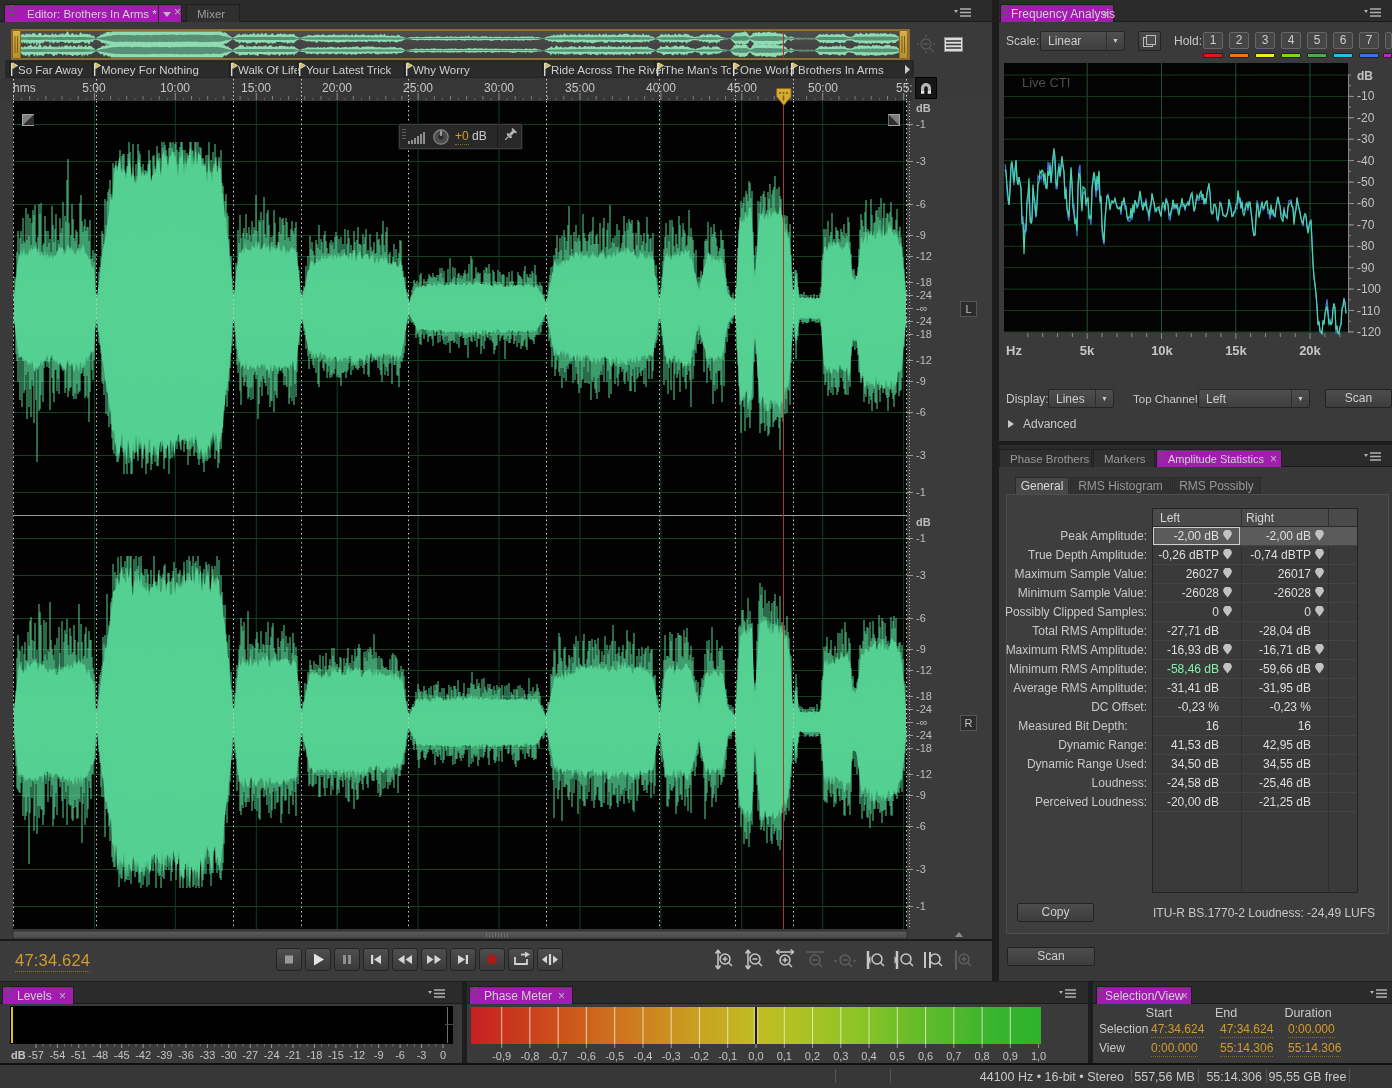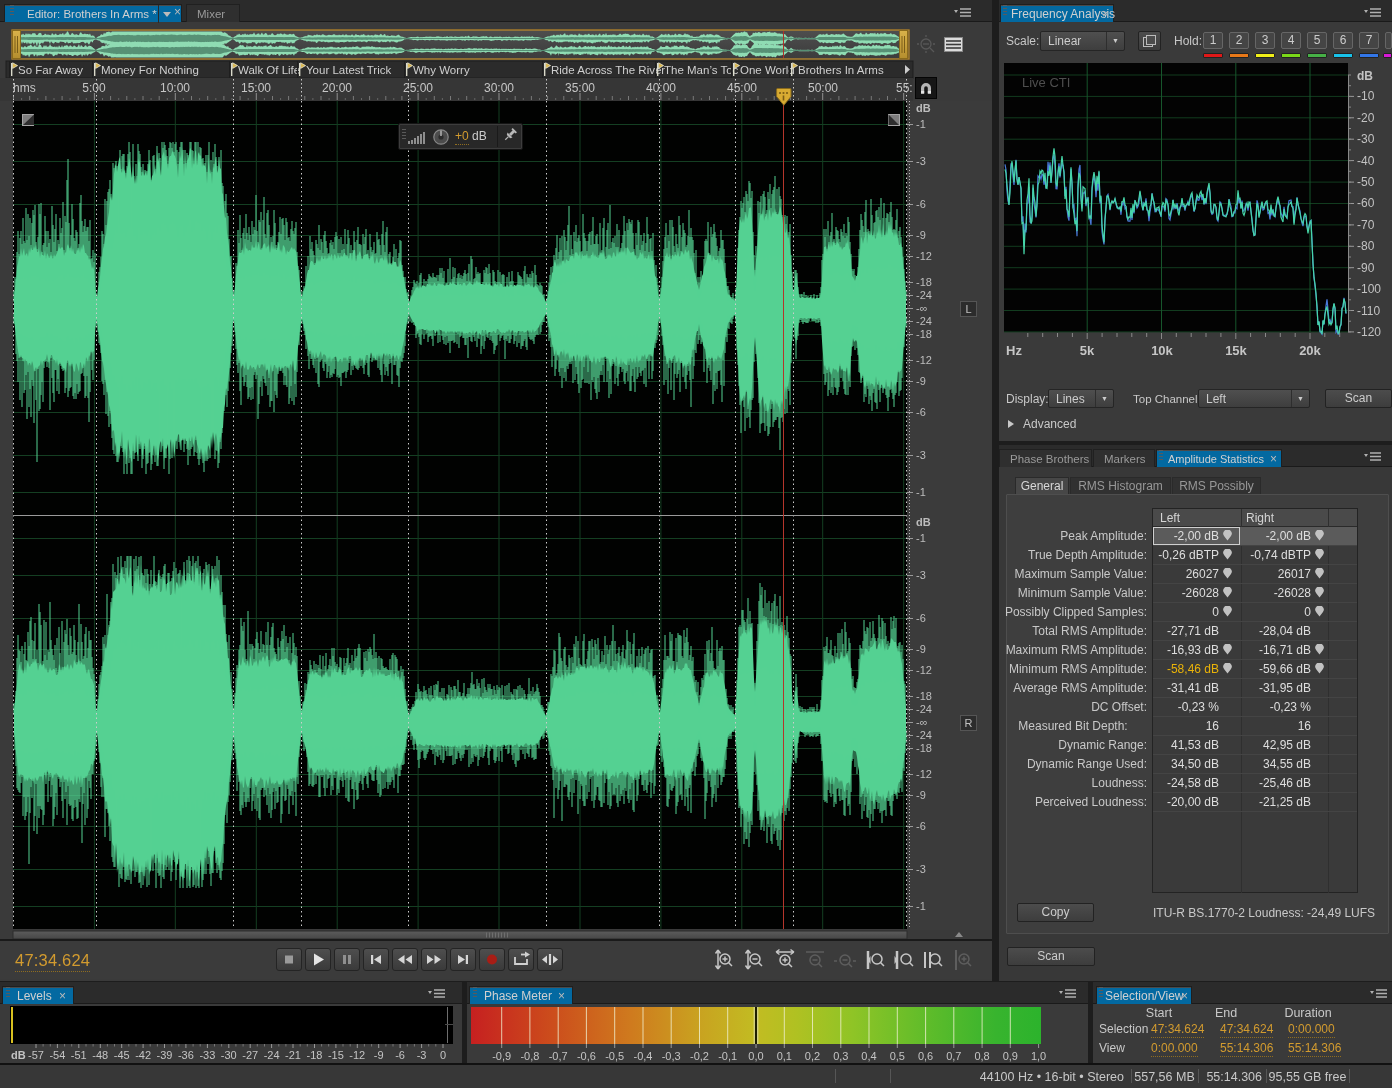--- a/index.html
+++ b/index.html
@@ -1,21 +1,21 @@
 <!DOCTYPE html>
 <html><head><meta charset="utf-8"><style>
 *{margin:0;padding:0;box-sizing:border-box}
 html,body{width:1392px;height:1088px;overflow:hidden;background:#1d1d1d;
 font-family:"Liberation Sans",sans-serif;-webkit-font-smoothing:antialiased}
 .abs{position:absolute}
 .panel{position:absolute;background:#3a3a3a}
 .tabbar{position:absolute;background:#2b2b2b;border-bottom:1px solid #1a1a1a}
 .tab{position:absolute;top:4px;height:18px;line-height:18px;font-size:11.5px;color:#9a9a9a;
 padding:0 10px;white-space:nowrap;background:#2f2f2f;border:1px solid #202020;border-bottom:none}
-.tab.act{background:#0369a1;color:#d0d0d0;border:1px solid #1f1f1f;border-bottom:none;
+.tab.act{background:#a21caf;color:#d0d0d0;border:1px solid #1f1f1f;border-bottom:none;
 box-shadow:inset 0 1px 0 #4a4a4a;font-size:12px}
 .grip{position:absolute;width:4px;top:7px;height:12px;
 background-image:repeating-linear-gradient(#5a5a5a 0 1px,transparent 1px 3px)}
 .pmenu{position:absolute;width:17px;height:12px;color:#b0b0b0}
 .txt{position:absolute;white-space:nowrap;color:#c8c8c8;font-size:12px}
 .dd{position:absolute;height:20px;background:linear-gradient(#4f4f4f,#3e3e3e);
 border:1px solid #252525;border-radius:2px;color:#ccc;font-size:12px;line-height:18px;
 padding-left:7px;white-space:nowrap}
 .dd .ar{position:absolute;right:0;top:0;width:18px;height:100%;border-left:1px solid #2e2e2e;
 text-align:center;font-size:7px;line-height:18px;color:#ccc}
@@ -747,21 +747,21 @@
     <div class="txt" style="left:120px;top:198px;width:100px;text-align:right;color:#dedede">-16,93 dB</div>
     <div class="txt" style="left:212px;top:198px;width:100px;text-align:right;color:#dedede">-16,71 dB</div>
     <svg class="abs" style="left:224px;top:199px" width="9" height="11" viewBox="0 0 9 11">
       <path d="M4.5 10.5 L1.2 6.2 A4.2 4.2 0 1 1 7.8 6.2 Z" fill="#c2c2c2"></path>
     </svg>
     <svg class="abs" style="left:316px;top:199px" width="9" height="11" viewBox="0 0 9 11">
       <path d="M4.5 10.5 L1.2 6.2 A4.2 4.2 0 1 1 7.8 6.2 Z" fill="#c2c2c2"></path>
     </svg>
     <div class="abs" style="left:154px;top:233px;width:204px;height:1px;background:#444"></div>
     <div class="txt" style="left:0;top:217px;width:148px;text-align:right">Minimum RMS Amplitude:</div>
-    <div class="txt" style="left:120px;top:217px;width:100px;text-align:right;color:#eab308">-58,46 dB</div>
+    <div class="txt" style="left:120px;top:217px;width:100px;text-align:right;color:#86efac">-58,46 dB</div>
     <div class="txt" style="left:212px;top:217px;width:100px;text-align:right;color:#dedede">-59,66 dB</div>
     <svg class="abs" style="left:224px;top:218px" width="9" height="11" viewBox="0 0 9 11">
       <path d="M4.5 10.5 L1.2 6.2 A4.2 4.2 0 1 1 7.8 6.2 Z" fill="#c2c2c2"></path>
     </svg>
     <svg class="abs" style="left:316px;top:218px" width="9" height="11" viewBox="0 0 9 11">
       <path d="M4.5 10.5 L1.2 6.2 A4.2 4.2 0 1 1 7.8 6.2 Z" fill="#c2c2c2"></path>
     </svg>
     <div class="abs" style="left:154px;top:252px;width:204px;height:1px;background:#444"></div>
     <div class="txt" style="left:0;top:236px;width:148px;text-align:right">Average RMS Amplitude:</div>
     <div class="txt" style="left:120px;top:236px;width:100px;text-align:right;color:#dedede">-31,41 dB</div>

